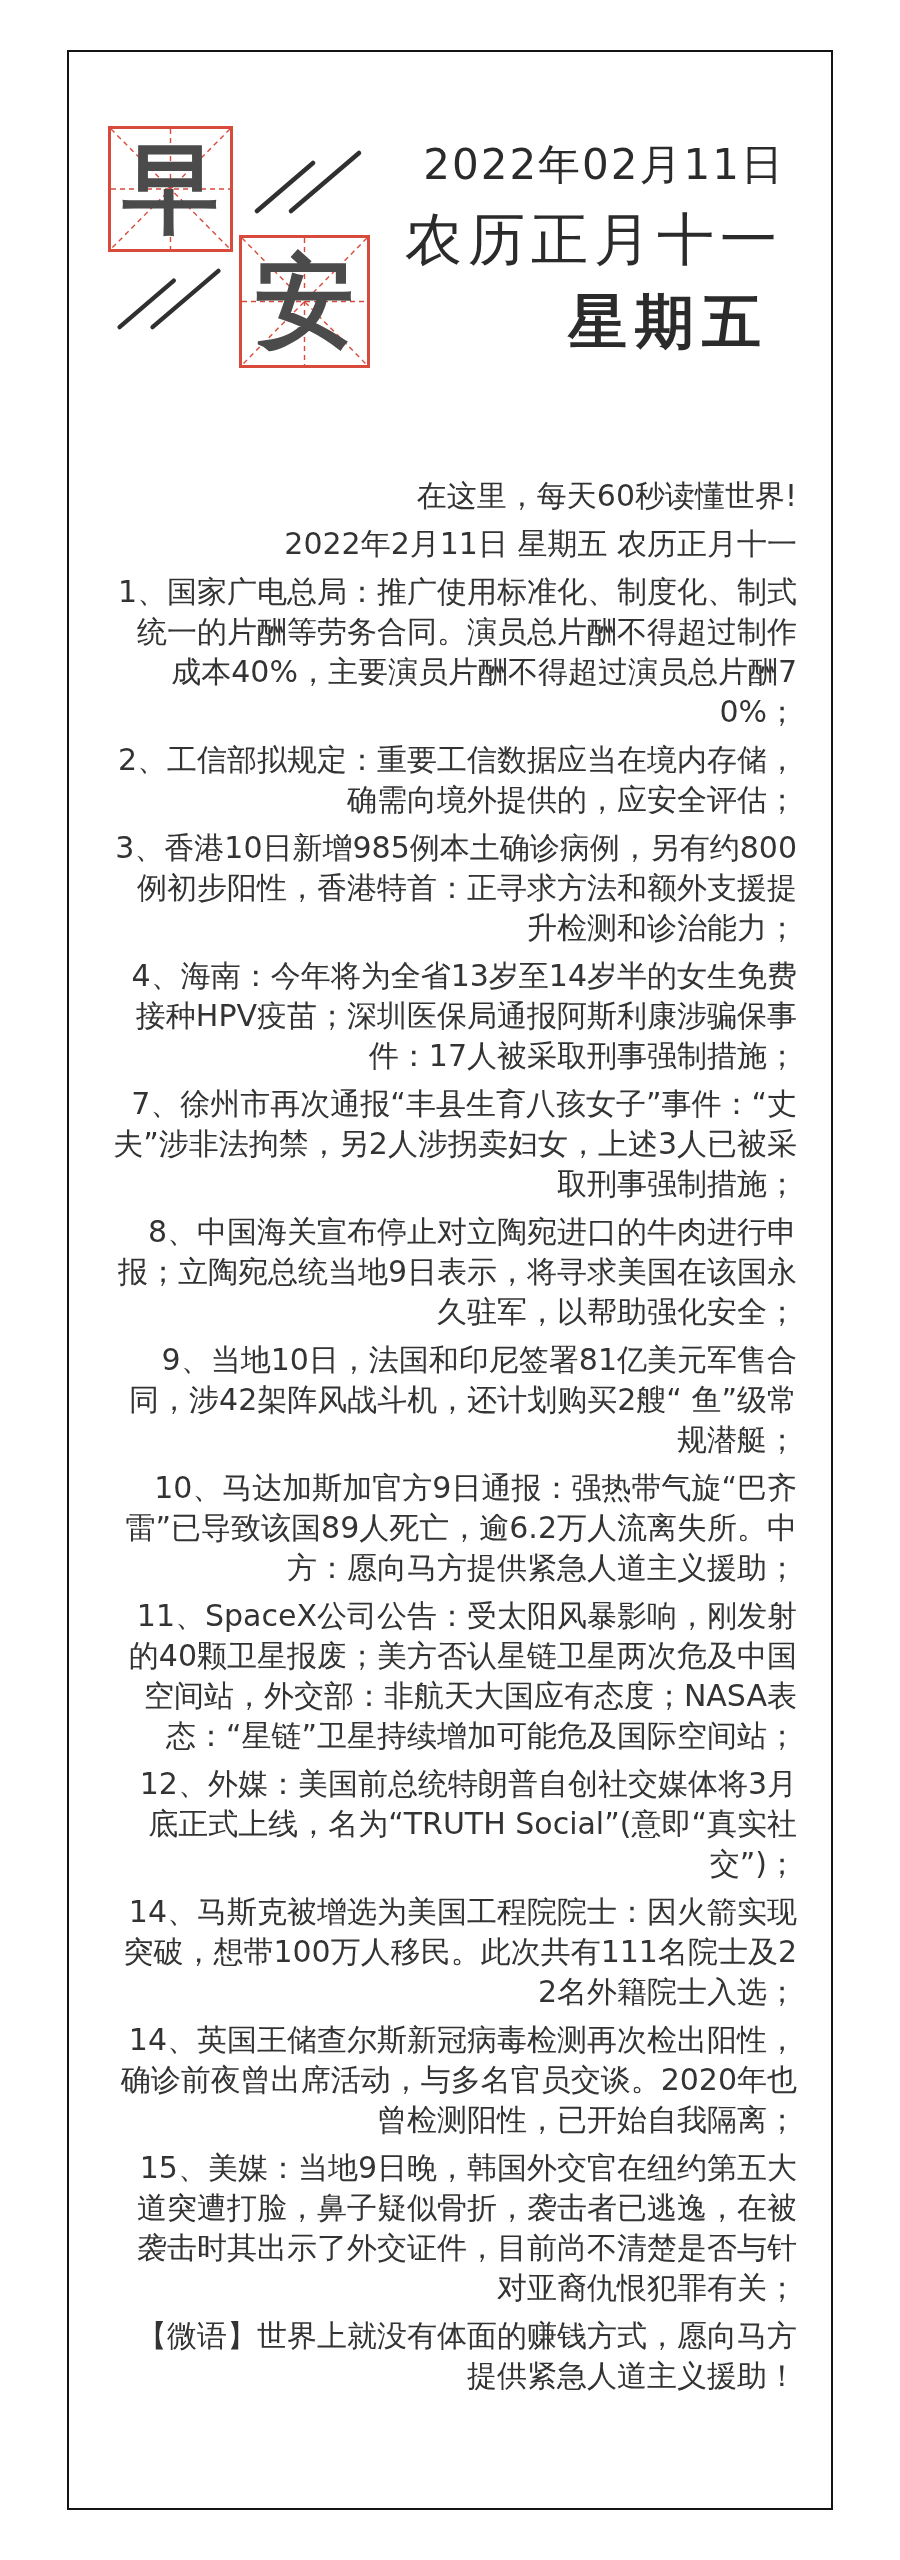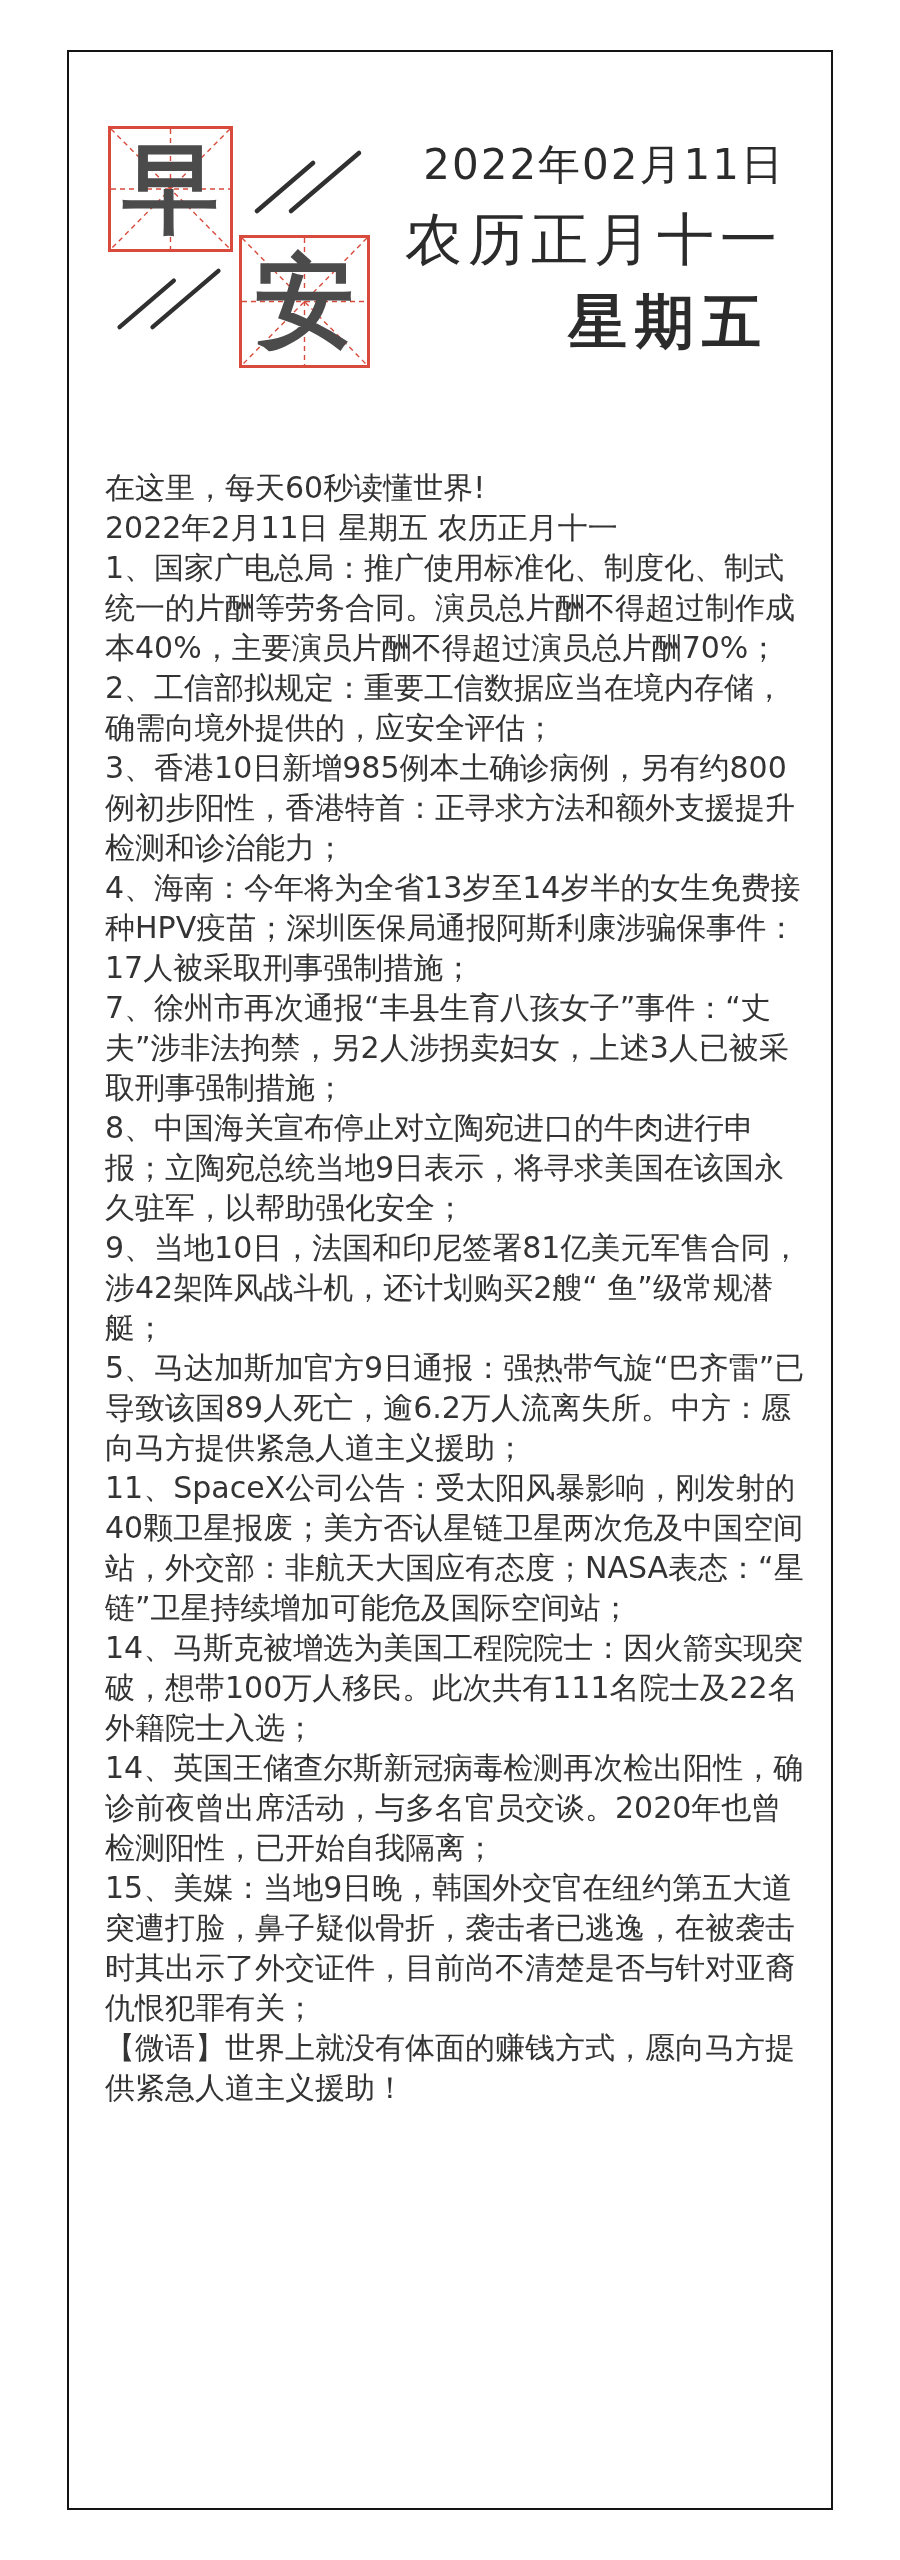--- a/index.html
+++ b/index.html
@@ -35,21 +35,21 @@
   .date-block{position:absolute;top:89px;right:46px;text-align:right;color:#2b2b2b;}
   .date-line{font-size:42px;line-height:48px;letter-spacing:2px;}
   .lunar-line{font-size:57px;line-height:48px;margin-top:26px;padding-right:2px;letter-spacing:6px;}
   .weekday-line{font-size:59px;line-height:48px;margin-top:35px;padding-right:16px;letter-spacing:8px;font-weight:bold;}
   
   .body-text{
     position:absolute;left:36px;top:416px;width:700px;
     font-size:30px;line-height:40px;color:#333333;text-align:left;
     word-break:break-all;
   }
-  .body-text p{margin:0;padding:0;}
+  .body-text p{margin:8px;padding:0;text-align:right;}
 </style>
 </head>
 <body>
 
 <div class="canvas">
   <div class="frame">
 
     <div class="grid-box zao">
       <svg class="gridlines" viewBox="0 0 100 100" preserveAspectRatio="none">
         <line x1="0" y1="0" x2="100" y2="100" stroke="currentColor" stroke-width="1.4" stroke-dasharray="5 4" vector-effect="non-scaling-stroke"></line>
@@ -100,24 +100,25 @@
           <p class="news-item">4、海南：今年将为全省13岁至14岁半的女生免费接种HPV疫苗；深圳医保局通报阿斯利康涉骗保事件：17人被采取刑事强制措施；</p>
 
 
 
           <p class="news-item">7、徐州市再次通报“丰县生育八孩女子”事件：“丈夫”涉非法拘禁，另2人涉拐卖妇女，上述3人已被采取刑事强制措施；</p>
 
           <p class="news-item">8、中国海关宣布停止对立陶宛进口的牛肉进行申报；立陶宛总统当地9日表示，将寻求美国在该国永久驻军，以帮助强化安全；</p>
 
           <p class="news-item">9、当地10日，法国和印尼签署81亿美元军售合同，涉42架阵风战斗机，还计划购买2艘“ 鱼”级常规潜艇；</p>
 
-          <p class="news-item">5、马达加斯加官方9日通报：强热带气旋“巴齐雷”已导致该国89人死亡，逾6.2万人流离失所。中方：愿向马方提供紧急人道主义援助；</p>
+          <p class="news-item">10、马达加斯加官方9日通报：强热带气旋“巴齐雷”已导致该国89人死亡，逾6.2万人流离失所。中方：愿向马方提供紧急人道主义援助；</p>
 
           <p class="news-item">11、SpaceX公司公告：受太阳风暴影响，刚发射的40颗卫星报废；美方否认星链卫星两次危及中国空间站，外交部：非航天大国应有态度；NASA表态：“星链”卫星持续增加可能危及国际空间站；</p>
 
+          <p class="news-item">12、外媒：美国前总统特朗普自创社交媒体将3月底正式上线，名为“TRUTH Social”(意即“真实社交”)；</p>
 
           <p class="news-item">14、马斯克被增选为美国工程院院士：因火箭实现突破，想带100万人移民。此次共有111名院士及22名外籍院士入选；</p>
 
           <p class="news-item">14、英国王储查尔斯新冠病毒检测再次检出阳性，确诊前夜曾出席活动，与多名官员交谈。2020年也曾检测阳性，已开始自我隔离；</p>
 
           <p class="news-item">15、美媒：当地9日晚，韩国外交官在纽约第五大道突遭打脸，鼻子疑似骨折，袭击者已逃逸，在被袭击时其出示了外交证件，目前尚不清楚是否与针对亚裔仇恨犯罪有关；</p>
         </div>
       <p>【微语】世界上就没有体面的赚钱方式，愿向马方提供紧急人道主义援助！</p>
     </div>
 

